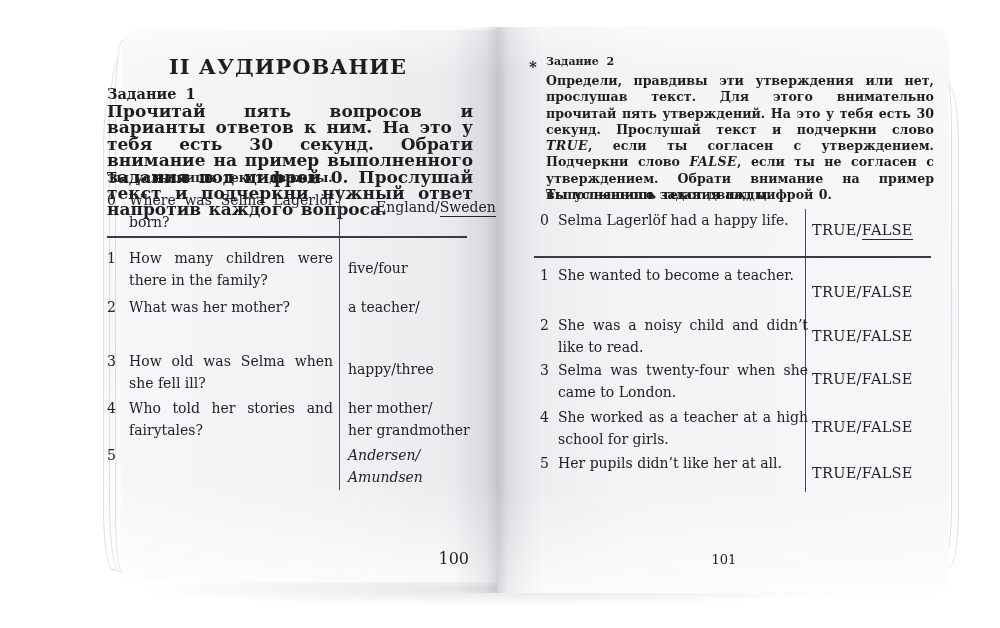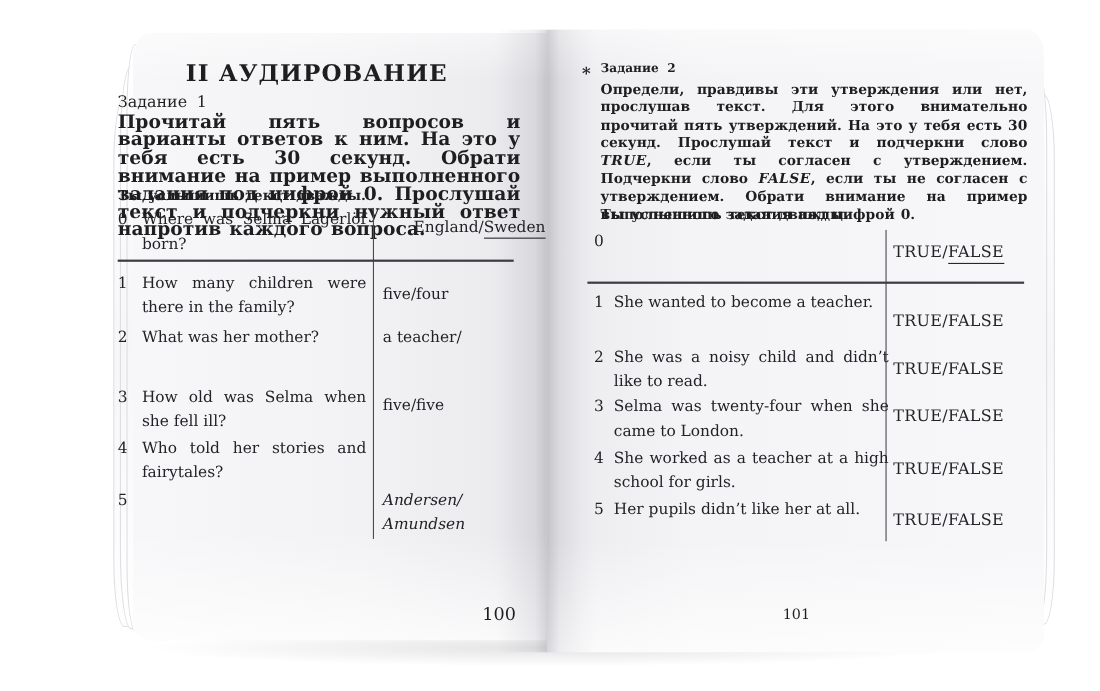--- a/index.html
+++ b/index.html
@@ -54,21 +54,21 @@
     position:absolute;left:452px;top:27px;width:90px;height:566px;
     background:linear-gradient(to right, rgba(110,110,125,0) 0%, rgba(110,110,125,0.10) 38%, rgba(80,80,95,0.20) 50%, rgba(110,110,125,0.08) 63%, rgba(110,110,125,0) 100%);
     pointer-events:none;
   }
   .ul{border-bottom:1.4px solid #28282b;padding-bottom:1px;}
   .iti{font-style:italic;font-weight:bold;letter-spacing:0.4px;}
 
   
   .l-title{position:absolute;left:107px;top:54px;width:362px;text-align:center;
            font-weight:bold;font-size:21px;letter-spacing:1px;}
-  .l-task{position:absolute;left:107px;top:85px;font-weight:normal;font-size:14.5px;word-spacing:4px;}
+  .l-task{position:absolute;left:107px;top:85px;font-weight:bold;font-size:14.5px;word-spacing:4px;}
   .l-instr{position:absolute;left:107px;top:103px;width:366px;font-weight:bold;
            font-size:17px;line-height:16.4px;text-align:justify;word-spacing:1.5px;}
   .l-note{position:absolute;left:107px;top:170px;font-weight:bold;font-size:12.6px;word-spacing:1.5px;}
 
   .vline-left{position:absolute;left:339px;top:189px;width:1.3px;height:301px;background:#4a4a4e;}
   .hline-left{position:absolute;left:107px;top:236px;width:360px;height:1.5px;background:#3c3c40;}
 
   .l-row{position:absolute;left:107px;width:360px;font-size:14px;line-height:21.5px;color:#222226;}
   .l-row .num{position:absolute;left:0;top:0;}
   .l-row .q{margin-left:22px;width:204px;text-align:justify;}
@@ -151,28 +151,32 @@
     <div class="q">What was her mother?</div>
     <div class="ans">
       <div>a teacher/</div>
     </div>
   </div>
 
   <div class="l-row lr3">
     <span class="num">3</span>
     <div class="q">How old was Selma when she fell ill?</div>
     <div class="ans">
-      <div>five/five</div>
+      <div>happy/three</div>
       <div></div>
     </div>
   </div>
 
   <div class="l-row lr4">
     <span class="num">4</span>
     <div class="q">Who told her stories and fairytales?</div>
+    <div class="ans">
+      <div>her mother/</div>
+      <div>her grandmother</div>
+    </div>
   </div>
 
   <div class="l-row lr5">
     <span class="num">5</span>
     <div class="ans">
       <div>Andersen/</div>
       <div>Amundsen</div>
     </div>
   </div>
 
@@ -181,20 +185,21 @@
   <div class="r-marker">*</div>
   <div class="r-task">Задание 2</div>
   <div class="r-instr"><span>Определи, правдивы эти утверждения или нет, прослушав текст. Для этого внимательно прочитай пять утверждений. На это у тебя есть 30 секунд. Прослушай текст и подчеркни слово </span><span class="iti">TRUE</span><span>, если ты согласен с утверждением. Подчеркни слово </span><span class="iti">FALSE</span><span>, если ты не согласен с утверждением. Обрати внимание на пример выполненного задания под цифрой 0.</span></div>
   <div class="r-note">Ты услышишь текст дважды.</div>
 
   <div class="vline-right"></div>
   <div class="hline-right"></div>
 
   <div class="r-row rr0">
     <span class="num">0</span>
+    <div class="q">Selma Lagerlöf had a happy life.</div>
     <div class="ans"><span>TRUE/</span><span class="ul">FALSE</span></div>
   </div>
 
   <div class="r-row rr1">
     <span class="num">1</span>
     <div class="q">She wanted to become a teacher.</div>
     <div class="ans"><span>TRUE/FALSE</span></div>
   </div>
 
   <div class="r-row rr2">

